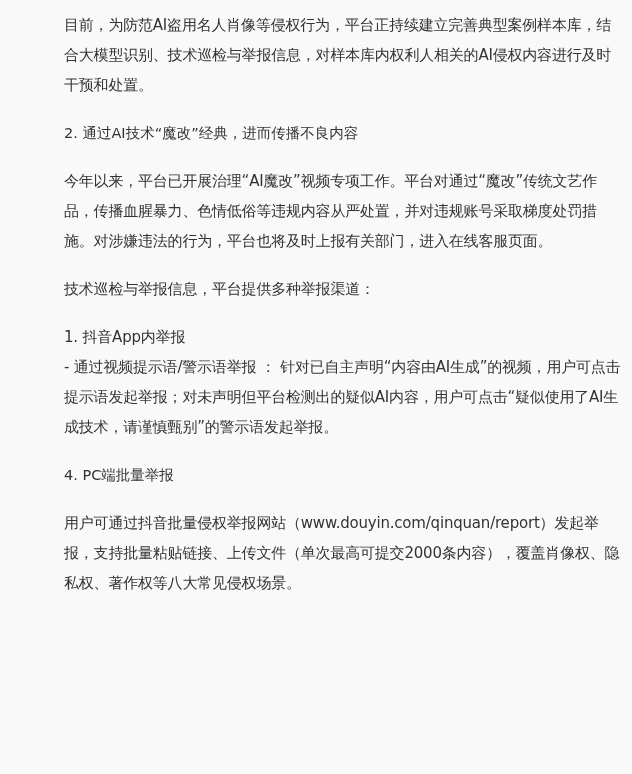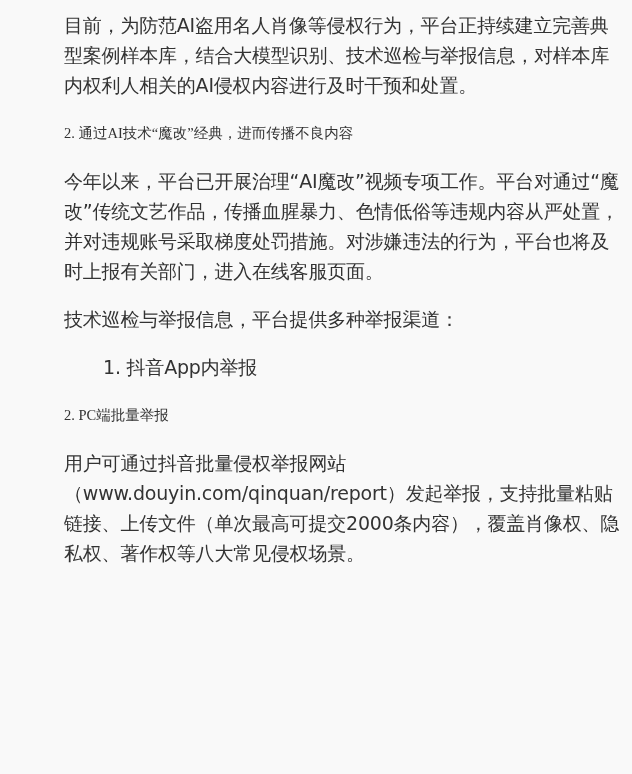--- a/index.html
+++ b/index.html
@@ -14,49 +14,49 @@
       font-family: "DejaVu Sans", "Liberation Sans", sans-serif;
       color: #333333;
     }
     .doc {
       position: relative;
       padding: 10px 0 0 64px;
       width: 560px;
       box-sizing: content-box;
     }
     .p {
-      font-size: 19px;
+      font-size: 15px;
       line-height: 30px;
       margin: 0;
       letter-spacing: -0.2px;
     }
     .gap-after { margin-bottom: 18px; }
     .heading {
       font-size: 14.5px;
       line-height: 30px;
       margin: 0 0 18px 0;
-      font-family: Liberation Serif, serif;
     }
-    .list-block { margin-bottom: 18px; margin-left: 39px; }
+    .list-block { margin-bottom: 18px; }
   </style>
 </head>
 <body>
 
 <div class="doc">
 
   <p class="p gap-after">目前，为防范AI盗用名人肖像等侵权行为，平台正持续建立完善典型案例样本库，结合大模型识别、技术巡检与举报信息，对样本库内权利人相关的AI侵权内容进行及时干预和处置。</p>
 
   <p class="heading">2. 通过AI技术“魔改”经典，进而传播不良内容</p>
 
   <p class="p gap-after">今年以来，平台已开展治理“AI魔改”视频专项工作。平台对通过“魔改”传统文艺作品，传播血腥暴力、色情低俗等违规内容从严处置，并对违规账号采取梯度处罚措施。对涉嫌违法的行为，平台也将及时上报有关部门，进入在线客服页面。</p>
 
 
   <p class="p gap-after">技术巡检与举报信息，平台提供多种举报渠道：</p>
 
   <div class="list-block">
     <p class="p">1. 抖音App内举报</p>
+    <p class="p">- 通过视频提示语/警示语举报 ： 针对已自主声明“内容由AI生成”的视频，用户可点击提示语发起举报；对未声明但平台检测出的疑似AI内容，用户可点击“疑似使用了AI生成技术，请谨慎甄别”的警示语发起举报。</p>
   </div>
 
-  <p class="heading">2. PC端批量举报</p>
+  <p class="heading">4. PC端批量举报</p>
 
   <p class="p">用户可通过抖音批量侵权举报网站（www.douyin.com/qinquan/report）发起举报，支持批量粘贴链接、上传文件（单次最高可提交2000条内容），覆盖肖像权、隐私权、著作权等八大常见侵权场景。</p>
 
 </div>
 
 </body></html>

